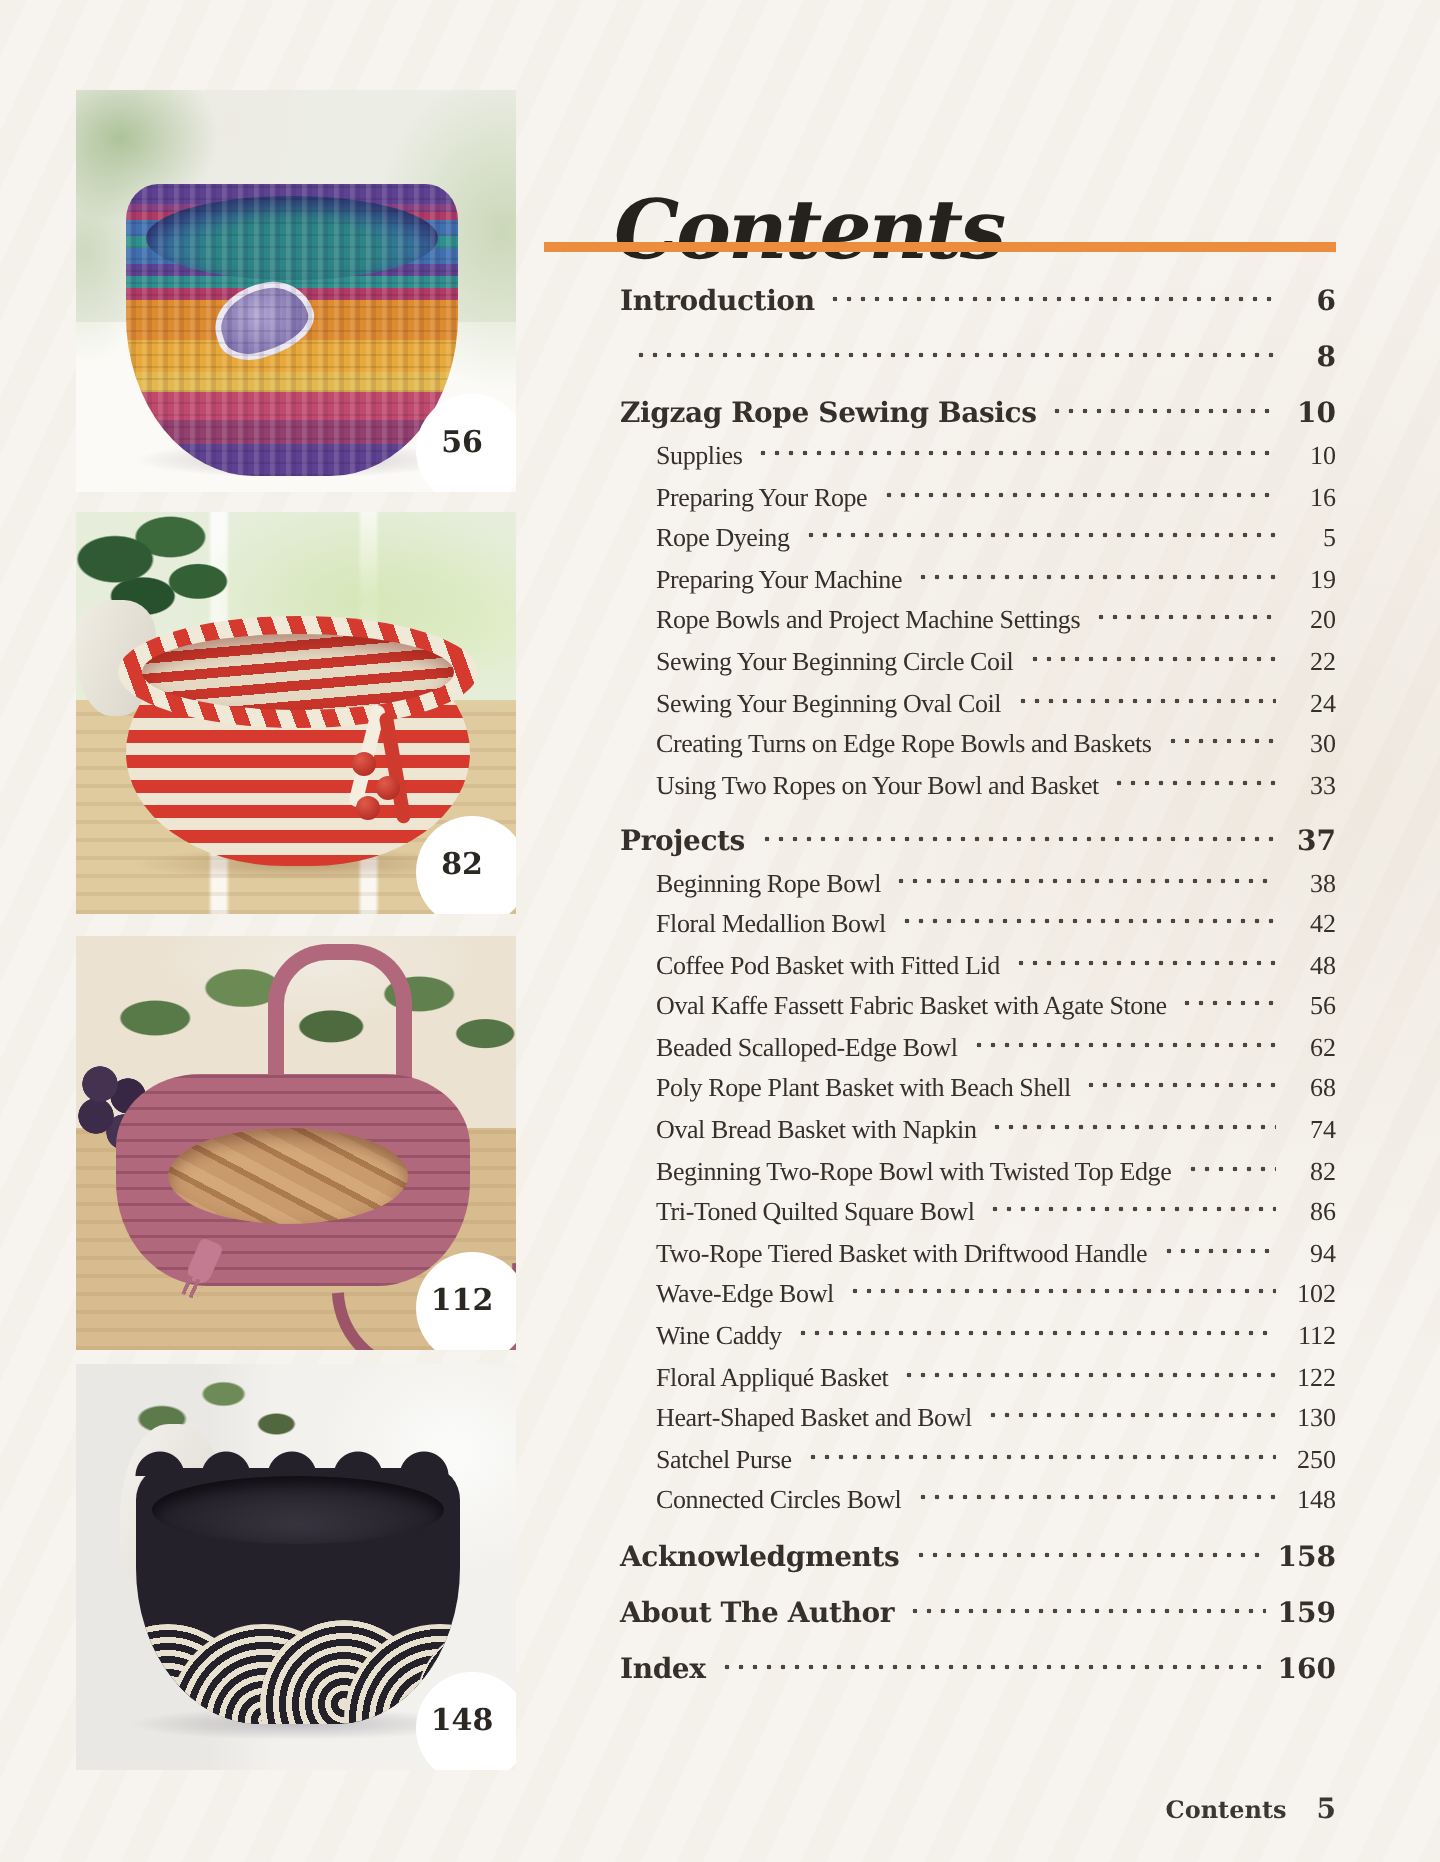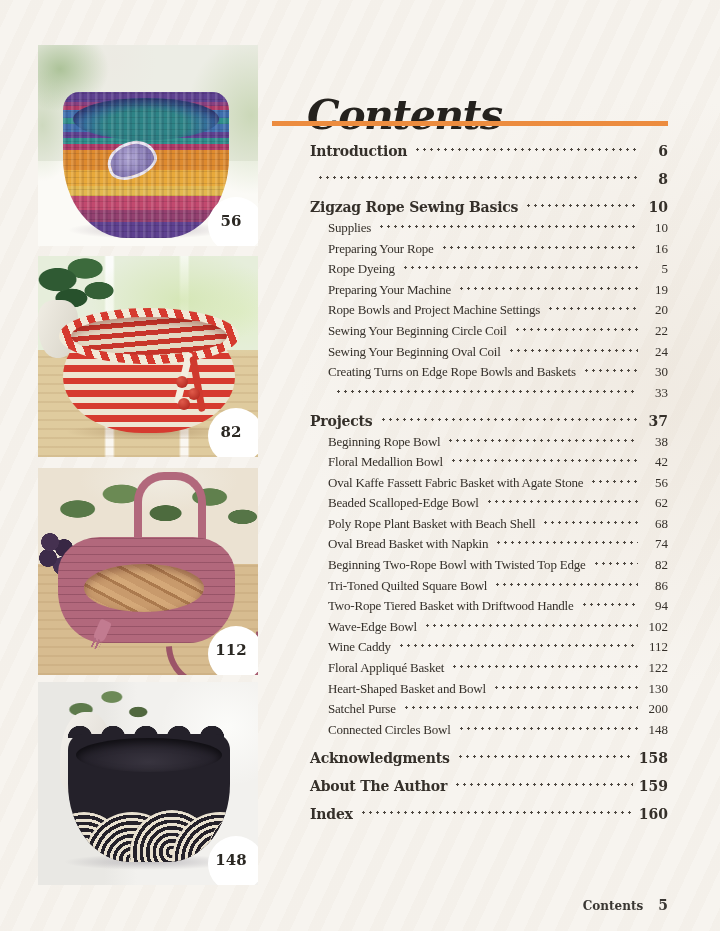--- a/index.html
+++ b/index.html
@@ -286,39 +286,45 @@
         <span class="toc-label">Sewing Your Beginning Oval Coil</span>
         <span class="leader"></span>
         <span class="pnum">24</span>
       </div>
       <div class="toc-row lvl1">
         <span class="toc-label">Creating Turns on Edge Rope Bowls and Baskets</span>
         <span class="leader"></span>
         <span class="pnum">30</span>
       </div>
       <div class="toc-row lvl1">
+        <span class="toc-label">Using Two Ropes on Your Bowl and Basket</span>
         <span class="leader"></span>
         <span class="pnum">33</span>
       </div>
       <div class="toc-row lvl0">
         <span class="toc-label">Projects</span>
         <span class="leader"></span>
         <span class="pnum">37</span>
       </div>
       <div class="toc-row lvl1">
         <span class="toc-label">Beginning Rope Bowl</span>
         <span class="leader"></span>
         <span class="pnum">38</span>
       </div>
       <div class="toc-row lvl1">
         <span class="toc-label">Floral Medallion Bowl</span>
         <span class="leader"></span>
         <span class="pnum">42</span>
       </div>
       <div class="toc-row lvl1">
+        <span class="toc-label">Coffee Pod Basket with Fitted Lid</span>
+        <span class="leader"></span>
+        <span class="pnum">48</span>
+      </div>
+      <div class="toc-row lvl1">
         <span class="toc-label">Oval Kaffe Fassett Fabric Basket with Agate Stone</span>
         <span class="leader"></span>
         <span class="pnum">56</span>
       </div>
       <div class="toc-row lvl1">
         <span class="toc-label">Beaded Scalloped-Edge Bowl</span>
         <span class="leader"></span>
         <span class="pnum">62</span>
       </div>
       <div class="toc-row lvl1">
@@ -362,21 +368,21 @@
         <span class="pnum">122</span>
       </div>
       <div class="toc-row lvl1">
         <span class="toc-label">Heart-Shaped Basket and Bowl</span>
         <span class="leader"></span>
         <span class="pnum">130</span>
       </div>
       <div class="toc-row lvl1">
         <span class="toc-label">Satchel Purse</span>
         <span class="leader"></span>
-        <span class="pnum">200</span>
+        <span class="pnum">250</span>
       </div>
       <div class="toc-row lvl1">
         <span class="toc-label">Connected Circles Bowl</span>
         <span class="leader"></span>
         <span class="pnum">148</span>
       </div>
       <div class="toc-row lvl0">
         <span class="toc-label">Acknowledgments</span>
         <span class="leader"></span>
         <span class="pnum">158</span>

